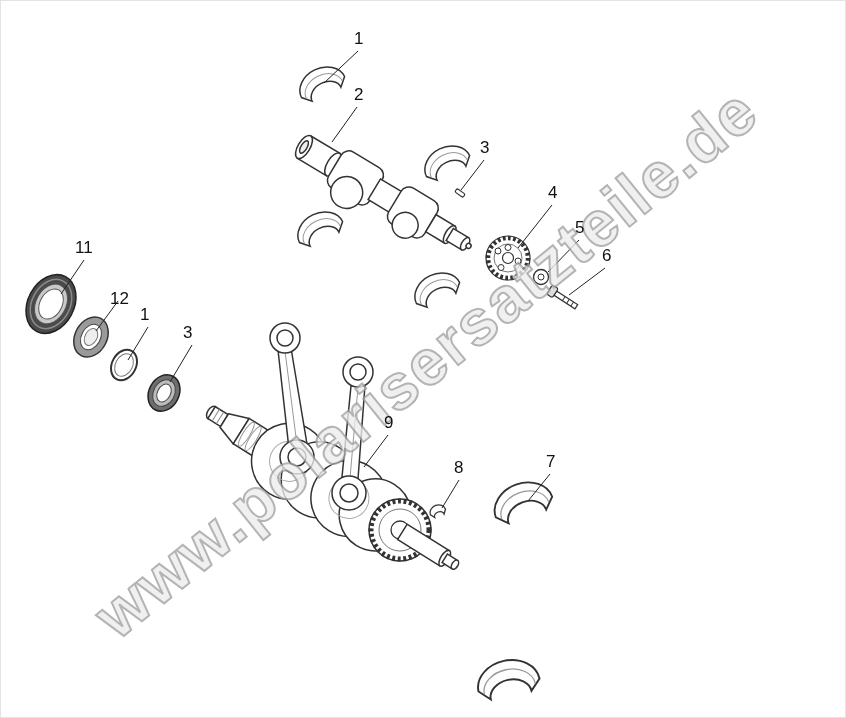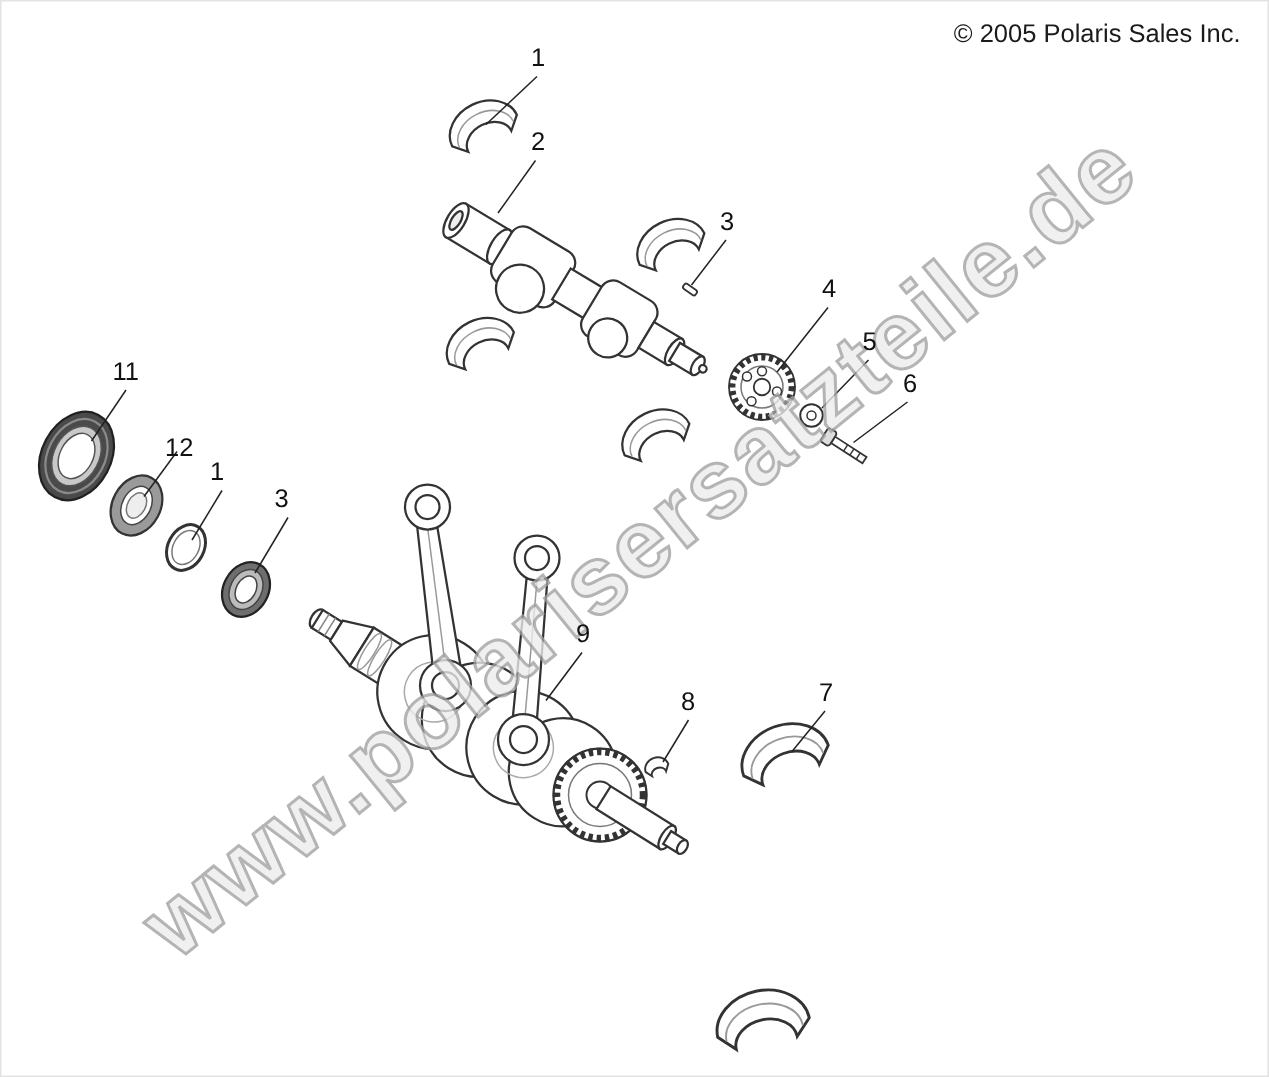--- a/index.html
+++ b/index.html
@@ -190,21 +190,20 @@
       <line x1="387" y1="434" x2="363" y2="466"></line>
       <line x1="191" y1="344" x2="169" y2="381"></line>
       <line x1="147" y1="326" x2="127" y2="359"></line>
       <line x1="117" y1="300" x2="95" y2="330"></line>
       <line x1="83" y1="259" x2="60" y2="293"></line>
     </g>
   </svg>
 
   <div class="watermark">www.polarisersatzteile.de</div>
 
-  <div class="copyright">© 2005 Polaris Sales Inc.</div>
 
   <div class="callout" style="left:353px;top:28px">1</div>
   <div class="callout" style="left:353px;top:84px">2</div>
   <div class="callout" style="left:479px;top:137px">3</div>
   <div class="callout" style="left:547px;top:182px">4</div>
   <div class="callout" style="left:574px;top:217px">5</div>
   <div class="callout" style="left:601px;top:245px">6</div>
   <div class="callout" style="left:545px;top:451px">7</div>
   <div class="callout" style="left:453px;top:457px">8</div>
   <div class="callout" style="left:383px;top:412px">9</div>

